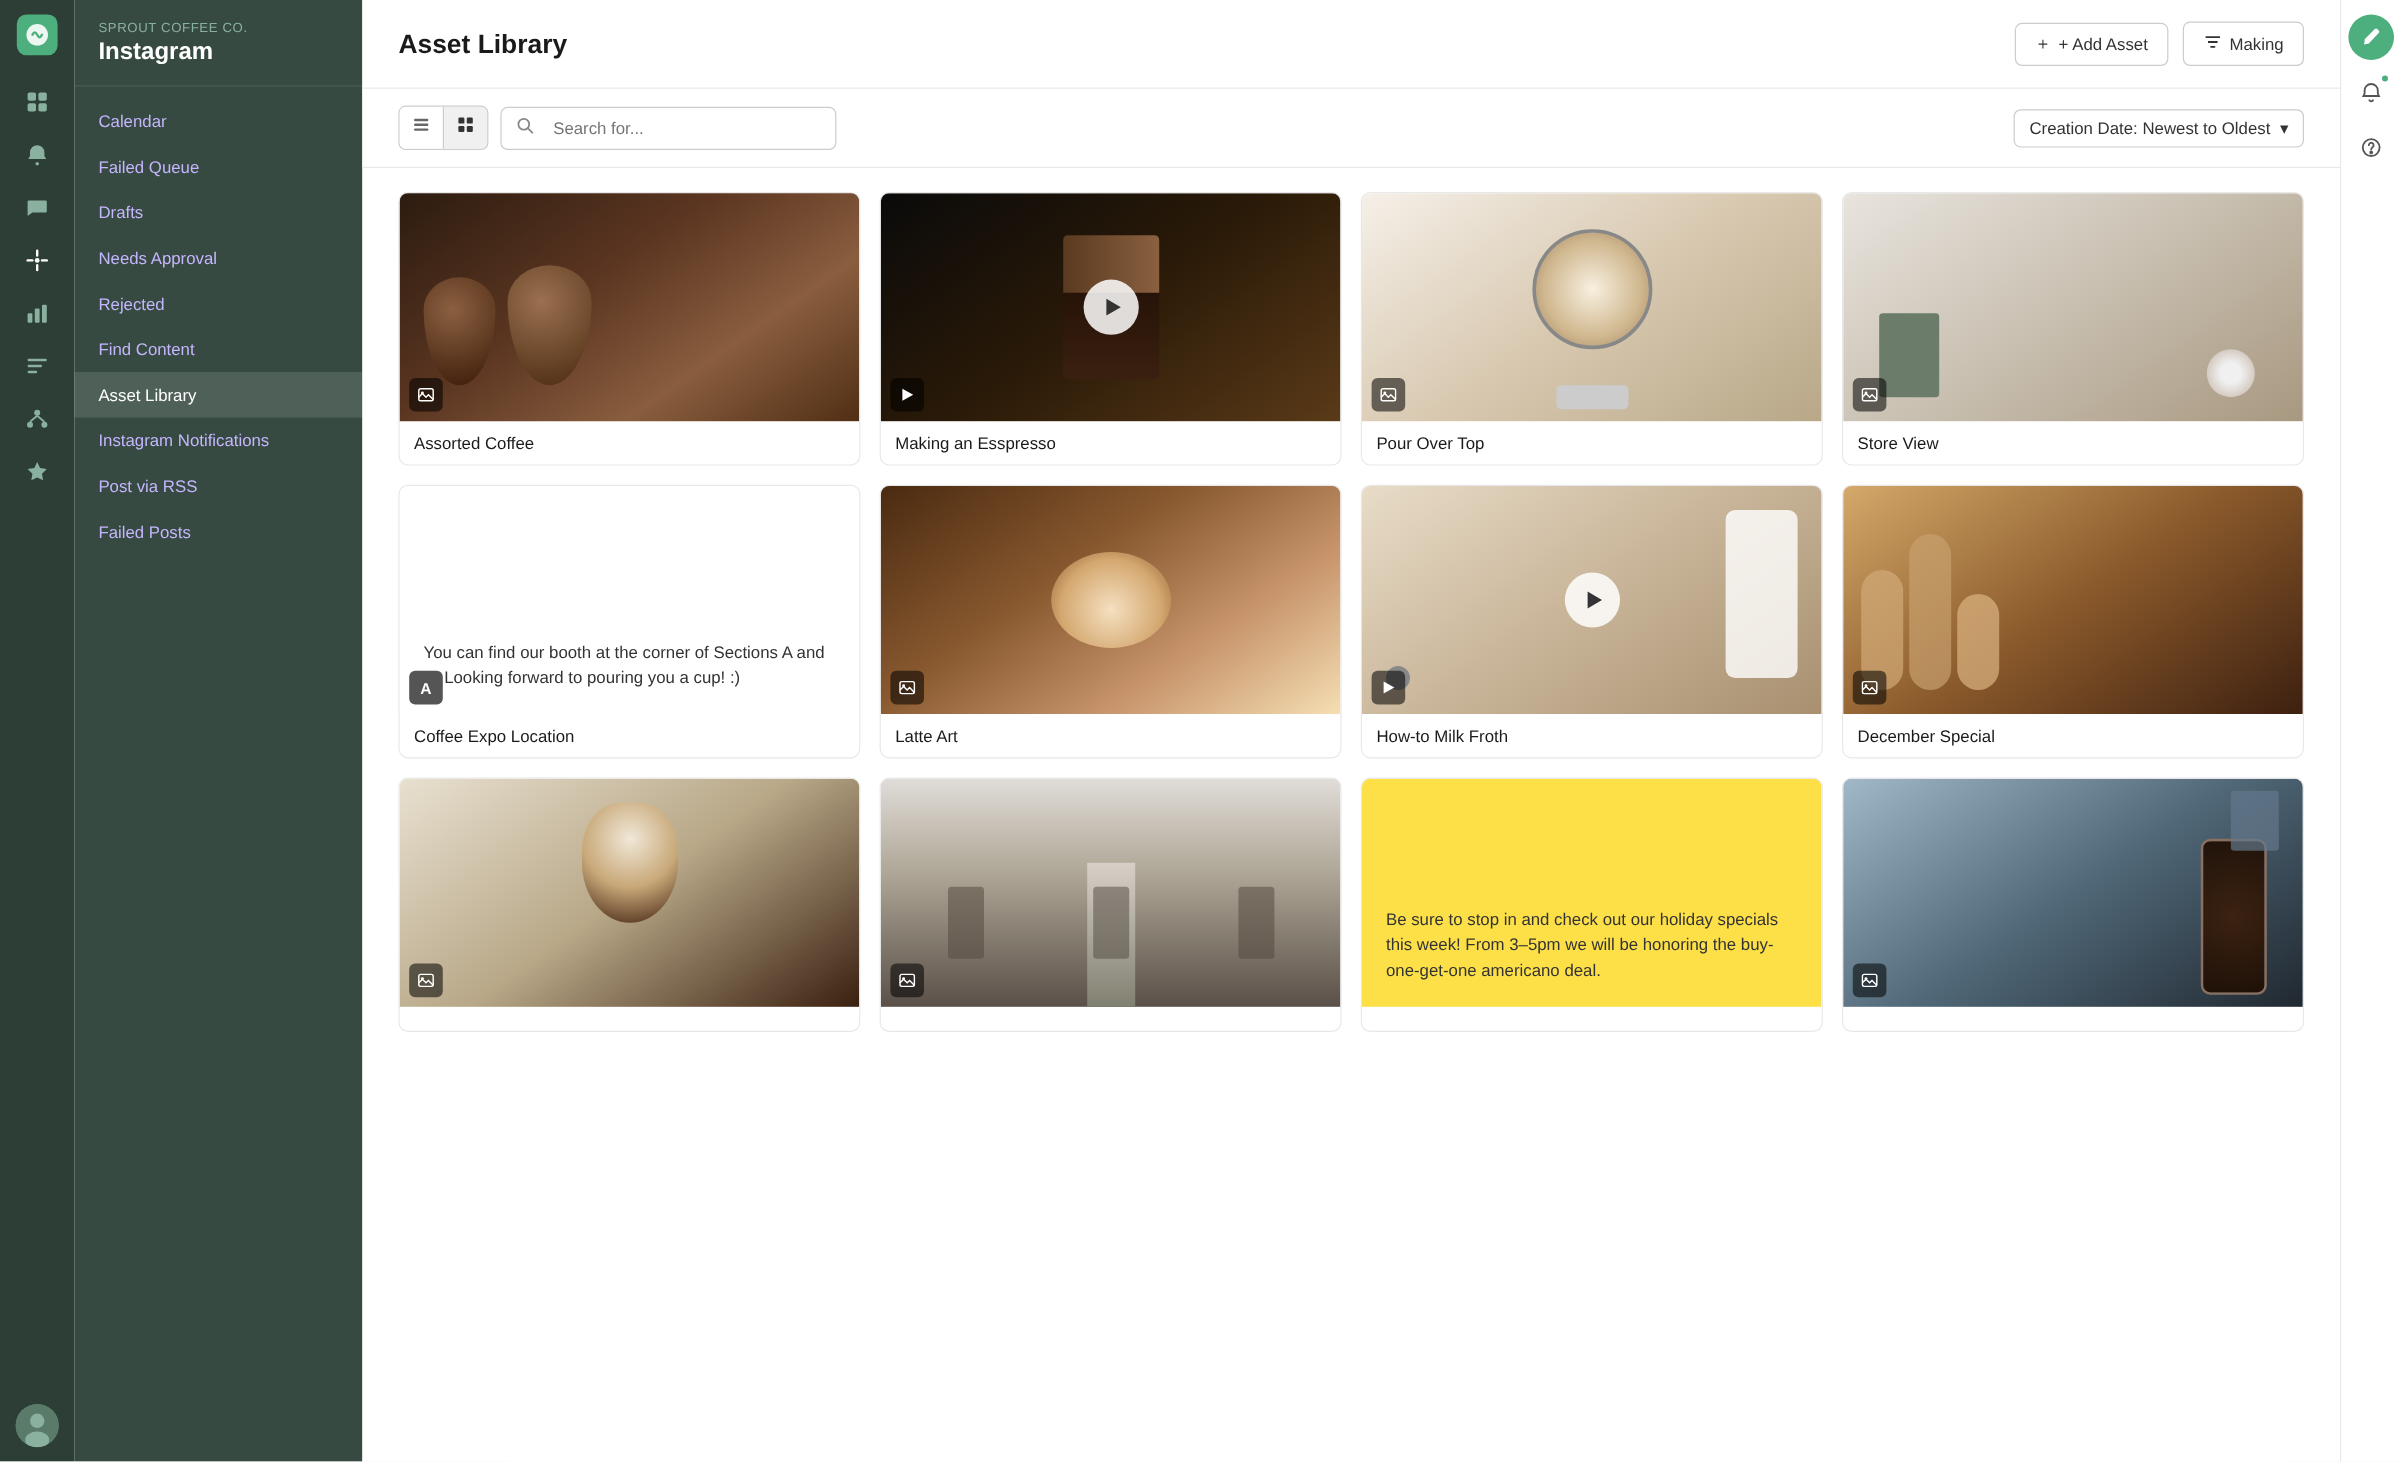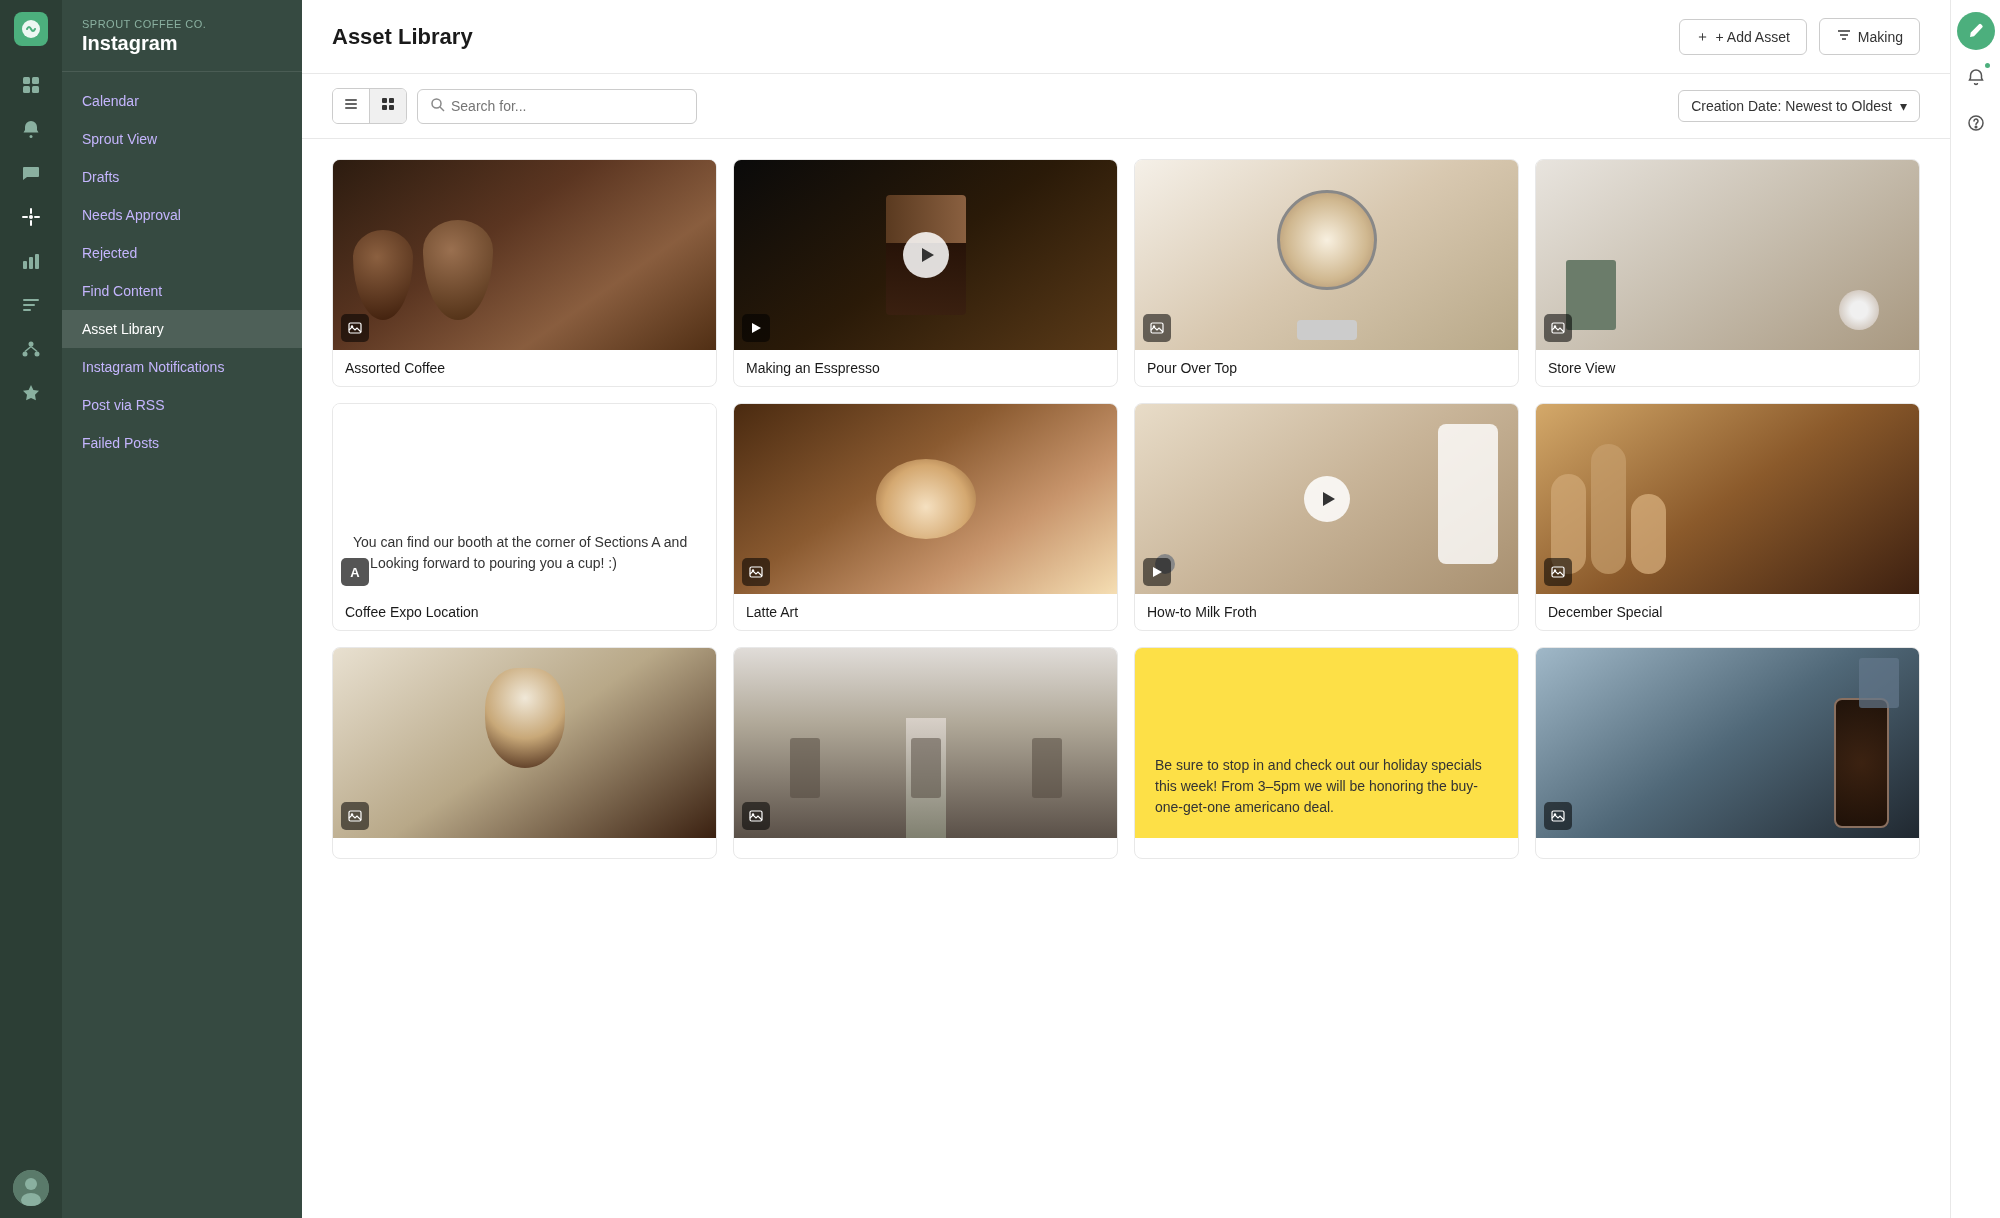--- a/index.html
+++ b/index.html
@@ -142,21 +142,21 @@
       display: flex; align-items: center;
       font-size: 16px;
     }
     .view-btn.active { background: #f0f0f0; color: #333; }
     .view-btn:first-child { border-right: 1.5px solid #ccc; }
     .search-box {
       display: flex;
       border: 1.5px solid #ccc;
       border-radius: 6px;
       padding: 7px 12px;
-      gap: 6px;
+      gap: 16px;
       width: 280px;
     }
     .search-box input {
       border: none; outline: none;
       font-size: 14px; color: #333;
       width: 100%;
       background: transparent;
     }
     .sort-dropdown {
       display: flex;
@@ -349,21 +349,21 @@
   </div>
 </div>
 
 <div class="sidebar">
   <div class="sidebar-header">
     <div class="company">Sprout Coffee Co.</div>
     <div class="brand">Instagram</div>
   </div>
   <nav class="sidebar-nav">
     <div class="nav-item">Calendar</div>
-    <div class="nav-item">Sprout View</div>
+    <div class="nav-item">Failed Queue</div>
     <div class="nav-item">Drafts</div>
     <div class="nav-item">Needs Approval</div>
     <div class="nav-item">Rejected</div>
     <div class="nav-item">Find Content</div>
     <div class="nav-item active">Asset Library</div>
     <div class="nav-item">Instagram Notifications</div>
     <div class="nav-item">Post via RSS</div>
     <div class="nav-item">Failed Posts</div>
   </nav>
 </div>

